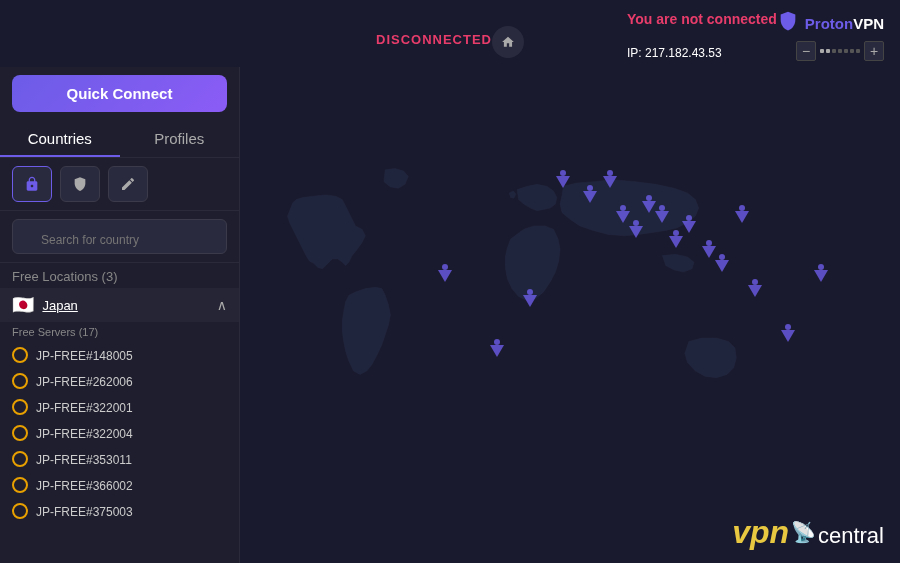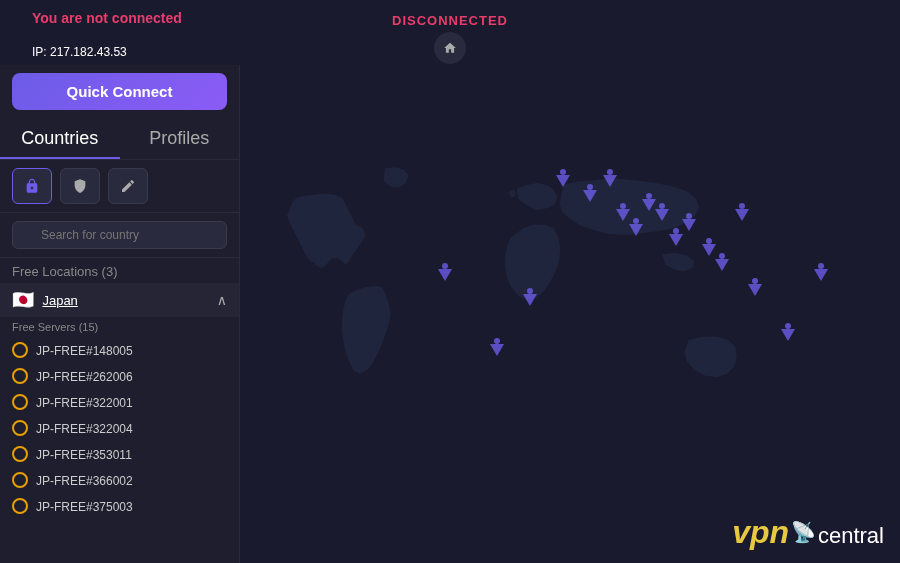--- a/index.html
+++ b/index.html
@@ -11,21 +11,21 @@
       color: #fff;
       overflow: hidden;
       display: flex;
       flex-direction: column;
     }
 
     
     .header {
       display: flex;
       align-items: center;
-      justify-content: flex-start;
+      justify-content: flex-end;
       padding: 10px 16px 6px 32px;
       background: #1a1a2e;
       position: relative;
       z-index: 10;
     }
     .connection-status {
       display: flex;
       flex-direction: column;
     }
     .not-connected {
@@ -36,21 +36,21 @@
     .ip-address {
       color: #fff;
       font-size: 12px;
       margin-top: 19px;
     }
     .center-status {
       position: absolute;
       left: 50%;
       transform: translateX(-50%);
       display: flex;
-      flex-direction: column;
+      flex-direction: row;
       align-items: center;
       margin-top: 8px;
     }
     .disconnected-label {
       color: #e83c6b;
       font-size: 13px;
       font-weight: 700;
       letter-spacing: 1px;
     }
     .home-icon-wrap {
@@ -151,21 +151,21 @@
     }
 
     .tabs {
       display: flex;
       border-bottom: 1px solid #2a2a3a;
     }
     .tab {
       flex: 1;
       text-align: center;
       padding: 8px 0;
-      font-size: 18px;
+      font-size: 15px;
       cursor: pointer;
       color: #aaa;
     }
     .tab.active {
       color: #fff;
       border-bottom: 2px solid #6c5ce7;
     }
 
     .filter-icons {
       display: flex;
@@ -193,21 +193,21 @@
 
     .search-wrap {
       padding: 8px 12px;
       border-bottom: 1px solid #2a2a3a;
     }
     .search-input {
       width: 100%;
       background: #2a2a3e;
       border: 1px solid #3a3a4a;
       border-radius: 6px;
-      padding: 6px 10px 6px 28px;
+      padding: 13px 10px 6px 28px;
       color: #aaa;
       font-size: 12px;
       outline: none;
       position: relative;
     }
     .search-wrap-inner {
       position: relative;
     }
     .search-icon-svg {
       position: absolute;
@@ -358,20 +358,45 @@
 
   <div class="center-status">
     <span class="disconnected-label">DISCONNECTED</span>
     <div class="home-icon-wrap">
       <svg width="14" height="14" viewBox="0 0 24 24" fill="#aaa">
         <path d="M10 20v-6h4v6h5v-8h3L12 3 2 12h3v8z"></path>
       </svg>
     </div>
   </div>
 
+  <div class="proton-logo">
+    <div class="proton-logo-inner">
+      <span class="proton-shield">
+        <svg width="22" height="22" viewBox="0 0 24 24" fill="#6c5ce7">
+          <path d="M12 2L4 5v6c0 5.25 3.5 10.15 8 11.35C16.5 21.15 20 16.25 20 11V5l-8-3z"></path>
+        </svg>
+      </span>
+      <span class="proton-text">
+        <span>Proton</span><span style="color:#fff">VPN</span>
+      </span>
+    </div>
+    <div class="zoom-controls">
+      <div class="zoom-btn">−</div>
+      <div class="zoom-bar">
+        <div class="zoom-dot active"></div>
+        <div class="zoom-dot active"></div>
+        <div class="zoom-dot"></div>
+        <div class="zoom-dot"></div>
+        <div class="zoom-dot"></div>
+        <div class="zoom-dot"></div>
+        <div class="zoom-dot"></div>
+      </div>
+      <div class="zoom-btn">+</div>
+    </div>
+  </div>
 </div>
 
 <div class="main-content">
 
   <div class="sidebar">
 
     <button class="quick-connect-btn">Quick Connect</button>
 
     <div class="tabs">
       <div class="tab active">Countries</div>
@@ -407,21 +432,21 @@
       <div class="section-label">Free Locations (3)</div>
 
       <div class="country-row">
         <div class="country-row-left">
           <span class="flag">🇯🇵</span>
           <span class="country-name">Japan</span>
         </div>
         <span class="chevron-up">∧</span>
       </div>
 
-      <div class="free-servers-label">Free Servers (15)</div>
+      <div class="free-servers-label">Free Servers (17)</div>
 
       <div id="server-items-container">
       <div class="server-item">
       <div class="server-circle"></div>
       <span class="server-name">JP-FREE#148005</span>
     </div>
           <div class="server-item">
       <div class="server-circle"></div>
       <span class="server-name">JP-FREE#262006</span>
     </div>

